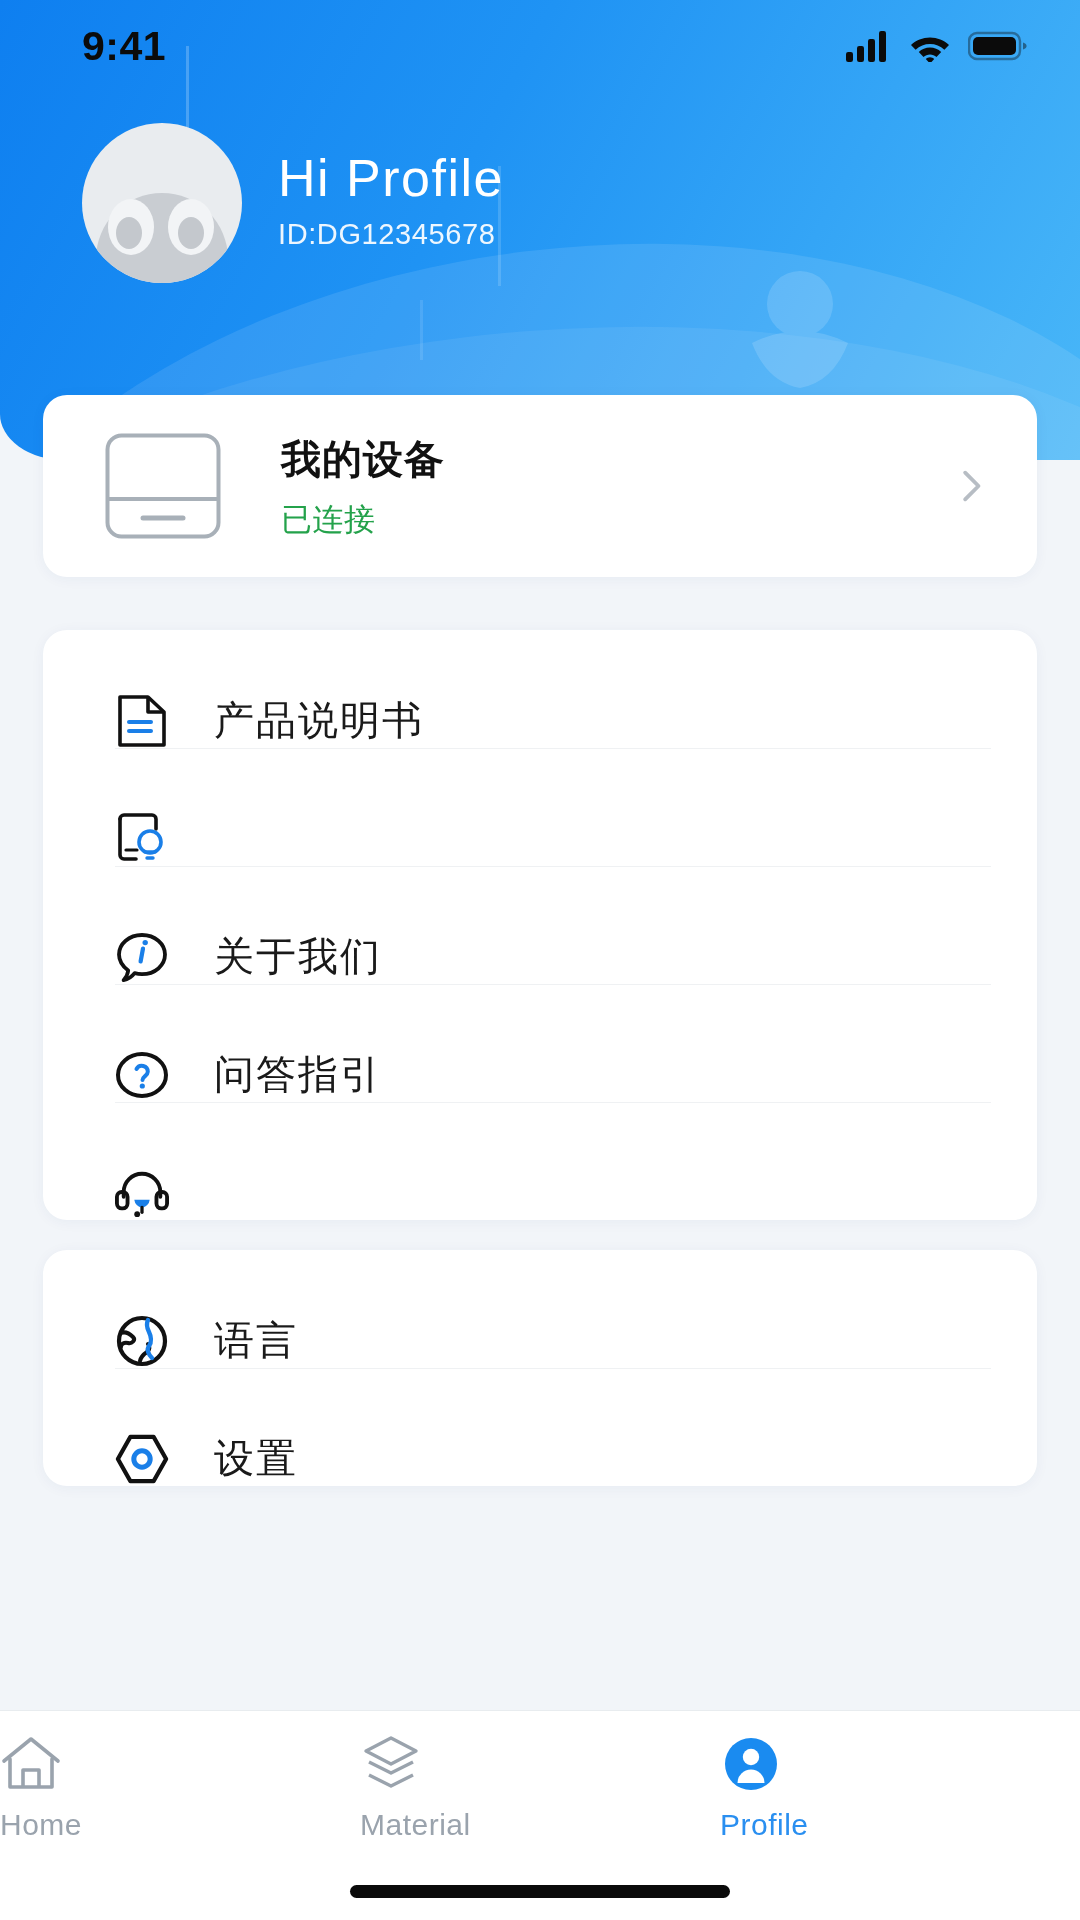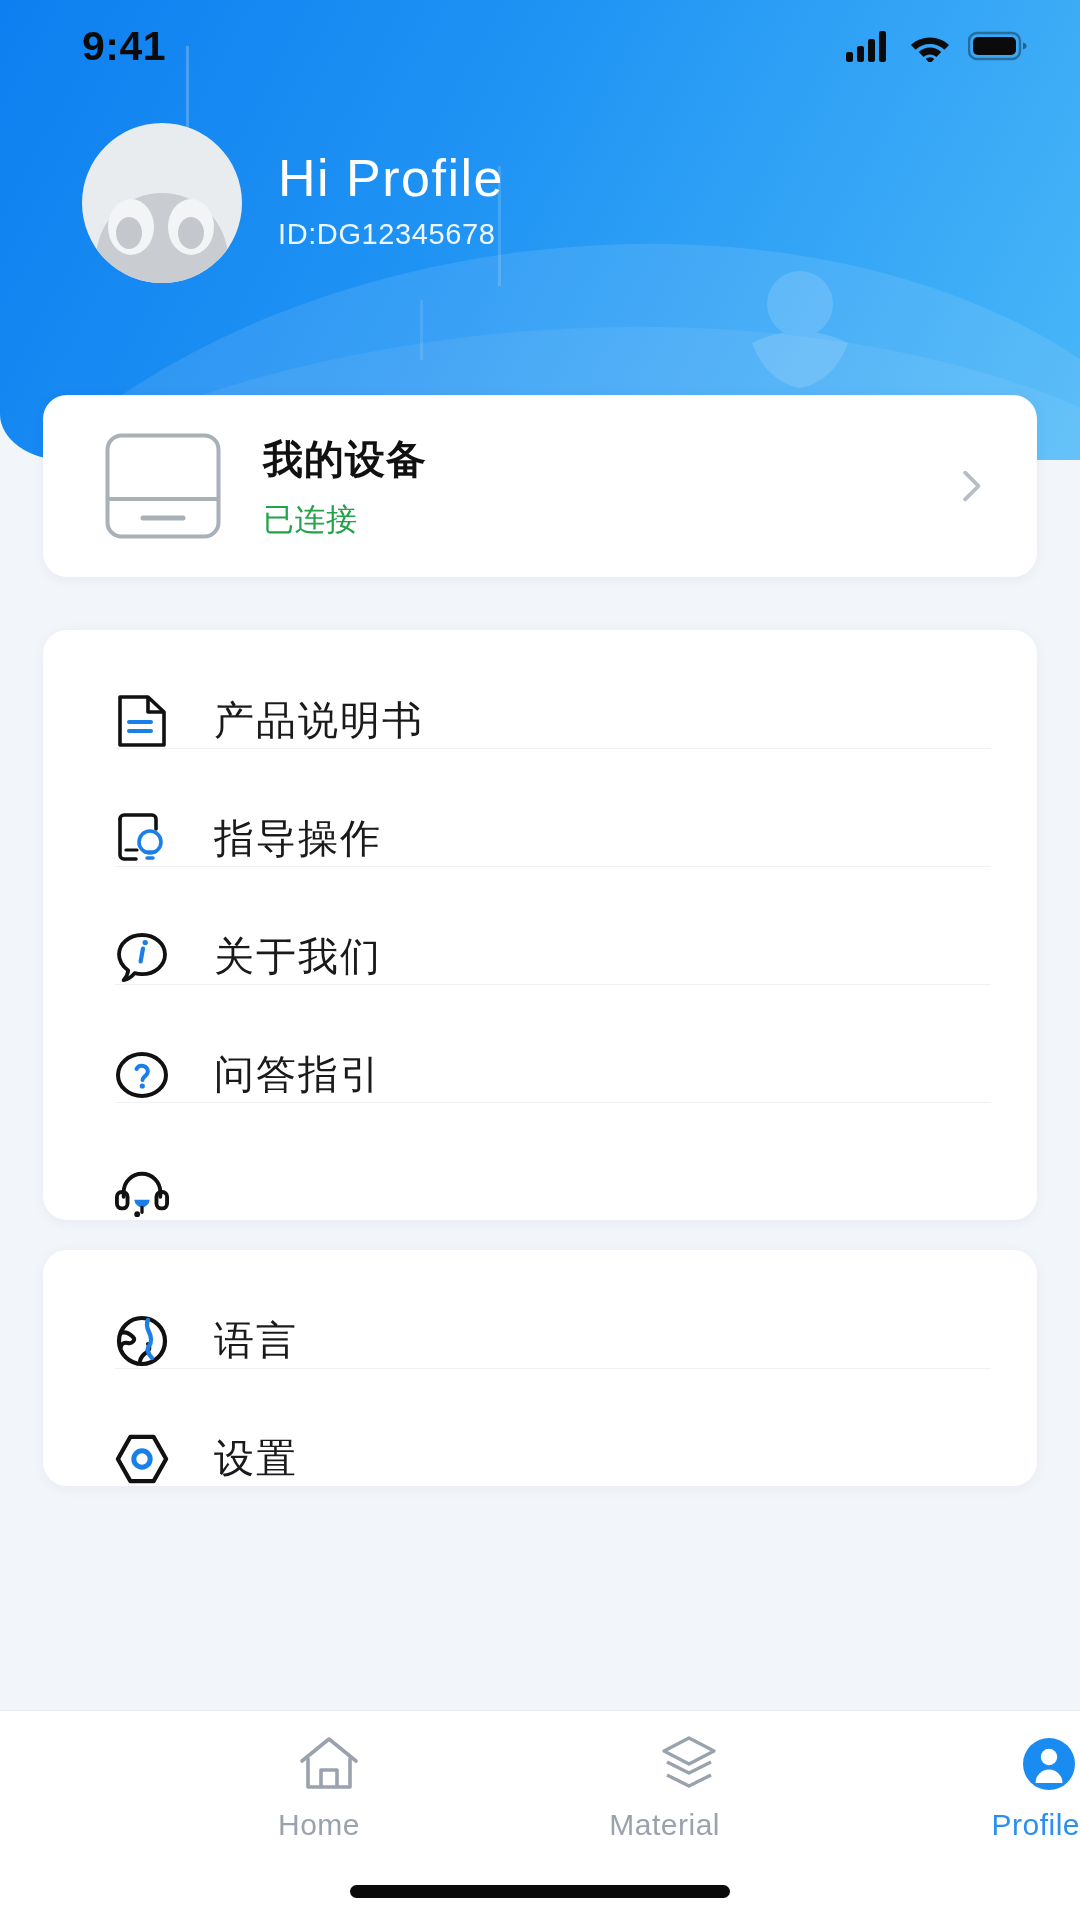--- a/index.html
+++ b/index.html
@@ -85,21 +85,21 @@
 
   
   .card {
     position:absolute; left:43px; width:994px;
     background:#fff; border-radius:24px;
     box-shadow:0 2px 14px rgba(25,60,110,0.05);
     z-index:4;
   }
   #device-card { top:395px; height:182px; display:flex; align-items:center; padding:0 46px 0 62px; }
   .dev-icon { width:116px; height:106px; flex:none; }
-  .dev-meta { margin-left:42px; flex:1; }
+  .dev-meta { margin-left:60px; flex:1; }
   .dev-title { font-size:40px; font-weight:700; color:#111; letter-spacing:1px; }
   .dev-status { font-size:31px; color:#24A24B; margin-top:12px; letter-spacing:.5px; }
   .chevron { width:40px; height:40px; flex:none; }
 
   #menu-card-1 { top:630px; }
   #menu-card-2 { top:1250px; }
 
   .row {
     height:118px; display:flex; align-items:flex-end; padding:0 46px 0 72px;
     position:relative; cursor:pointer;
@@ -113,21 +113,21 @@
     margin-left:45px; font-size:40px; color:#1A1A1A; letter-spacing:2px;
     font-weight:400;
   }
 
   
   .tabbar {
     position:absolute; left:0; bottom:0; width:1080px; height:210px;
     background:#fff; border-top:1px solid #E8ECEF;
     display:flex; align-items:flex-start; padding-top:22px; z-index:7;
   }
-  .tab { flex:1; display:flex; flex-direction:column; align-items:flex-end; cursor:pointer; }
+  .tab { flex:1; display:flex; flex-direction:column; align-items:flex-start; cursor:pointer; }
   .tab-icon { width:62px; height:62px; display:flex; align-items:center; justify-content:center; }
   .tab-label { margin-top:13px; font-size:30px; color:#9AA3AD; letter-spacing:.5px; }
   .tab.active .tab-label { color:#2A8FF0; }
   .home-indicator {
     position:absolute; left:50%; transform:translateX(-50%); bottom:22px;
     width:380px; height:13px; border-radius:7px; background:#0a0a0a; z-index:8;
   }
 </style>
 </head>
 <body>
@@ -213,21 +213,20 @@
     <span class="row-icon">
       <svg width="54" height="54" viewBox="0 0 54 54">
         <path d="M5 7a4 4 0 014-4h28a4 4 0 014 4v10" fill="none" stroke="#111" stroke-width="3.6" stroke-linecap="round"></path>
         <path d="M5 7v36a4 4 0 004 4h12" fill="none" stroke="#111" stroke-width="3.6" stroke-linecap="round"></path>
         <line x1="11" y1="38" x2="22" y2="38" stroke="#111" stroke-width="3.2" stroke-linecap="round"></line>
         <circle cx="35" cy="30" r="11" fill="none" stroke="#1A7FE8" stroke-width="3.6"></circle>
         <path d="M30 40h10" stroke="#1A7FE8" stroke-width="3.6" stroke-linecap="round"></path>
         <path d="M32 46h6" stroke="#1A7FE8" stroke-width="3.4" stroke-linecap="round"></path>
       </svg>
     </span>
-    <span class="row-label">指导操作</span>
   </div>
 
   <div class="row">
     <span class="row-icon">
       <svg width="54" height="54" viewBox="0 0 54 54">
         <path d="M27 5c13 0 23 8.8 23 19.6 0 10.8-10 19.6-23 19.6-2.6 0-5.1-.4-7.4-1-3 3.9-7 6.3-11 7 2.6-3 4.2-6.2 4.6-9.6C8.2 36.8 4 31.1 4 24.6 4 13.8 14 5 27 5z" fill="none" stroke="#111" stroke-width="3.8" stroke-linejoin="round"></path>
         <path d="M28 18.5l-2.4 13" fill="none" stroke="#1A7FE8" stroke-width="4.2" stroke-linecap="round"></path>
         <circle cx="30.2" cy="12.6" r="2.7" fill="#1A7FE8"></circle>
       </svg>
     </span>

